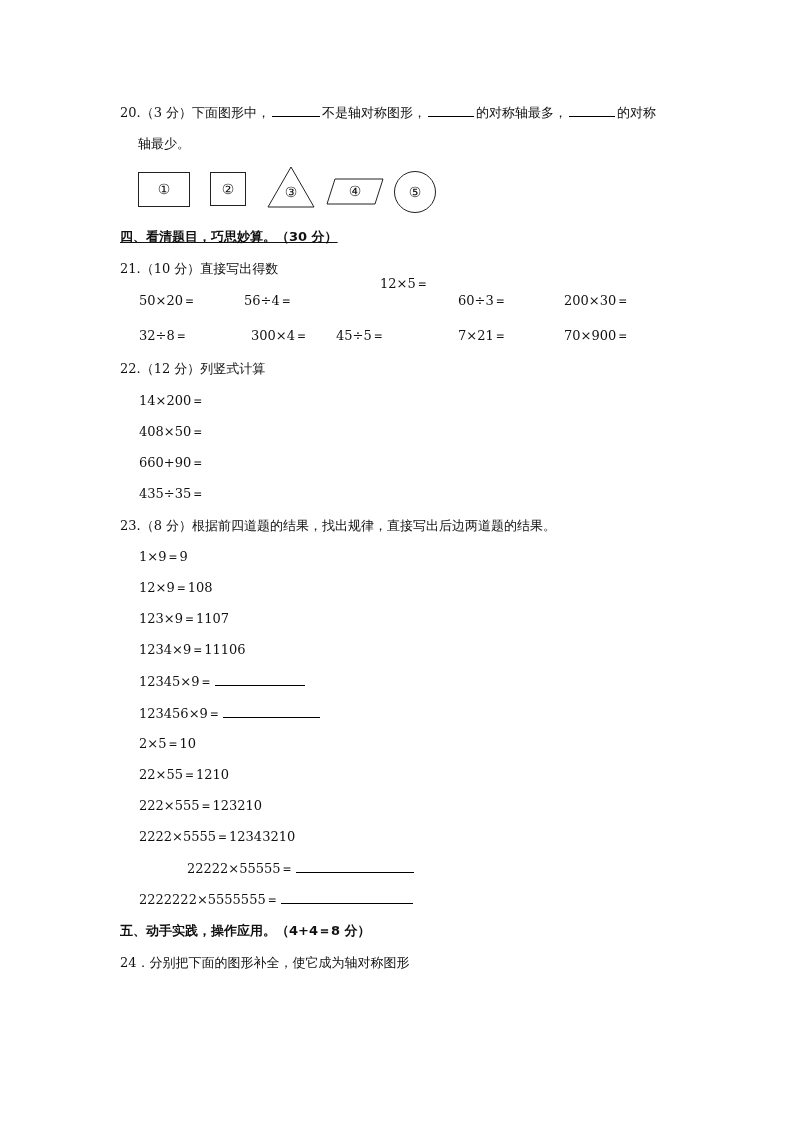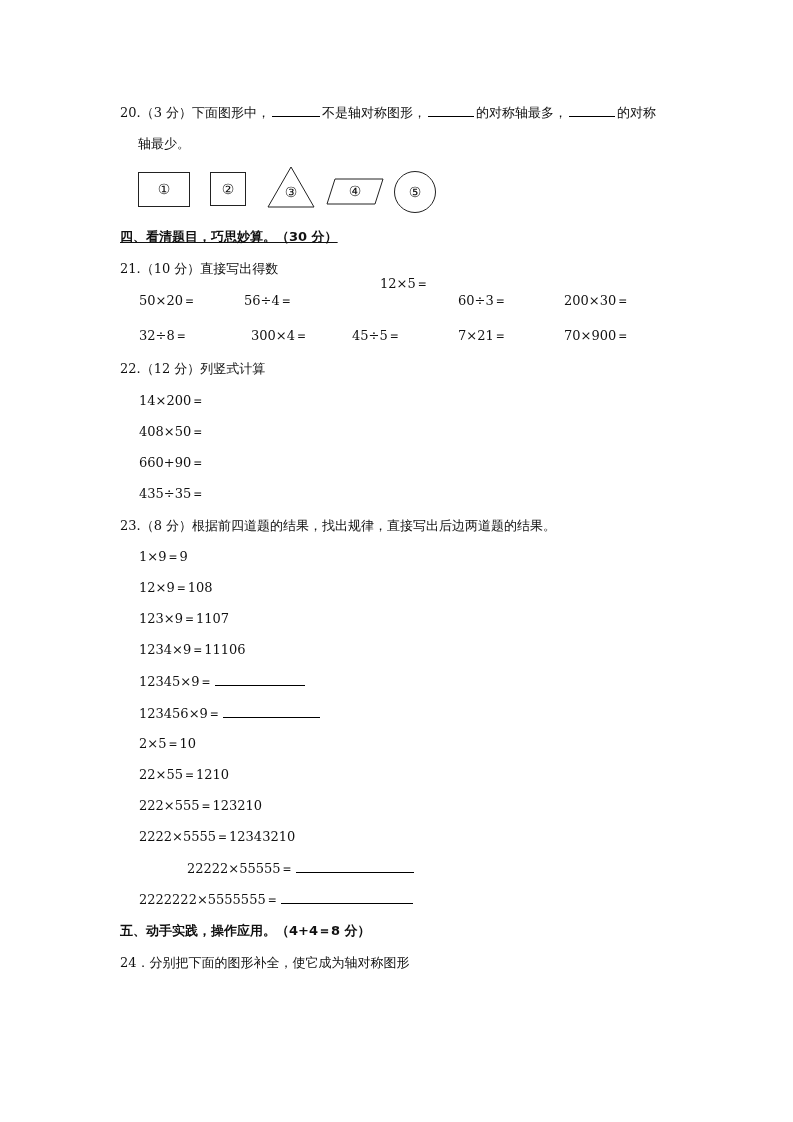--- a/index.html
+++ b/index.html
@@ -44,21 +44,21 @@
 <div class="line bold" style="left:120px; top:229px;text-decoration:underline;">四、看清题目，巧思妙算。（30 分）</div>
 
 <div class="line" style="left:120px; top:261px;">21.（10 分）直接写出得数</div>
 <div class="line" style="left:139px; top:293px;">50×20＝</div>
 <div class="line" style="left:244px; top:293px;">56÷4＝</div>
 <div class="line" style="left:352px; top:276px;margin-left:28px;">12×5＝</div>
 <div class="line" style="left:458px; top:293px;">60÷3＝</div>
 <div class="line" style="left:564px; top:293px;text-align:right;">200×30＝</div>
 <div class="line" style="left:139px; top:328px;">32÷8＝</div>
 <div class="line" style="left:244px; top:328px;margin-left:7px;">300×4＝</div>
-<div class="line" style="left:352px; top:328px;">45÷5＝</div>
+<div class="line" style="left:336px; top:328px;">45÷5＝</div>
 <div class="line" style="left:458px; top:328px;">7×21＝</div>
 <div class="line" style="left:564px; top:328px;">70×900＝</div>
 
 <div class="line" style="left:120px; top:361px;">22.（12 分）列竖式计算</div>
 <div class="line" style="left:139px; top:393px;">14×200＝</div>
 <div class="line" style="left:139px; top:424px;">408×50＝</div>
 <div class="line" style="left:139px; top:455px;">660+90＝</div>
 <div class="line" style="left:139px; top:486px;">435÷35＝</div>
 
 <div class="line" style="left:120px; top:518px;">23.（8 分）根据前四道题的结果，找出规律，直接写出后边两道题的结果。</div>

